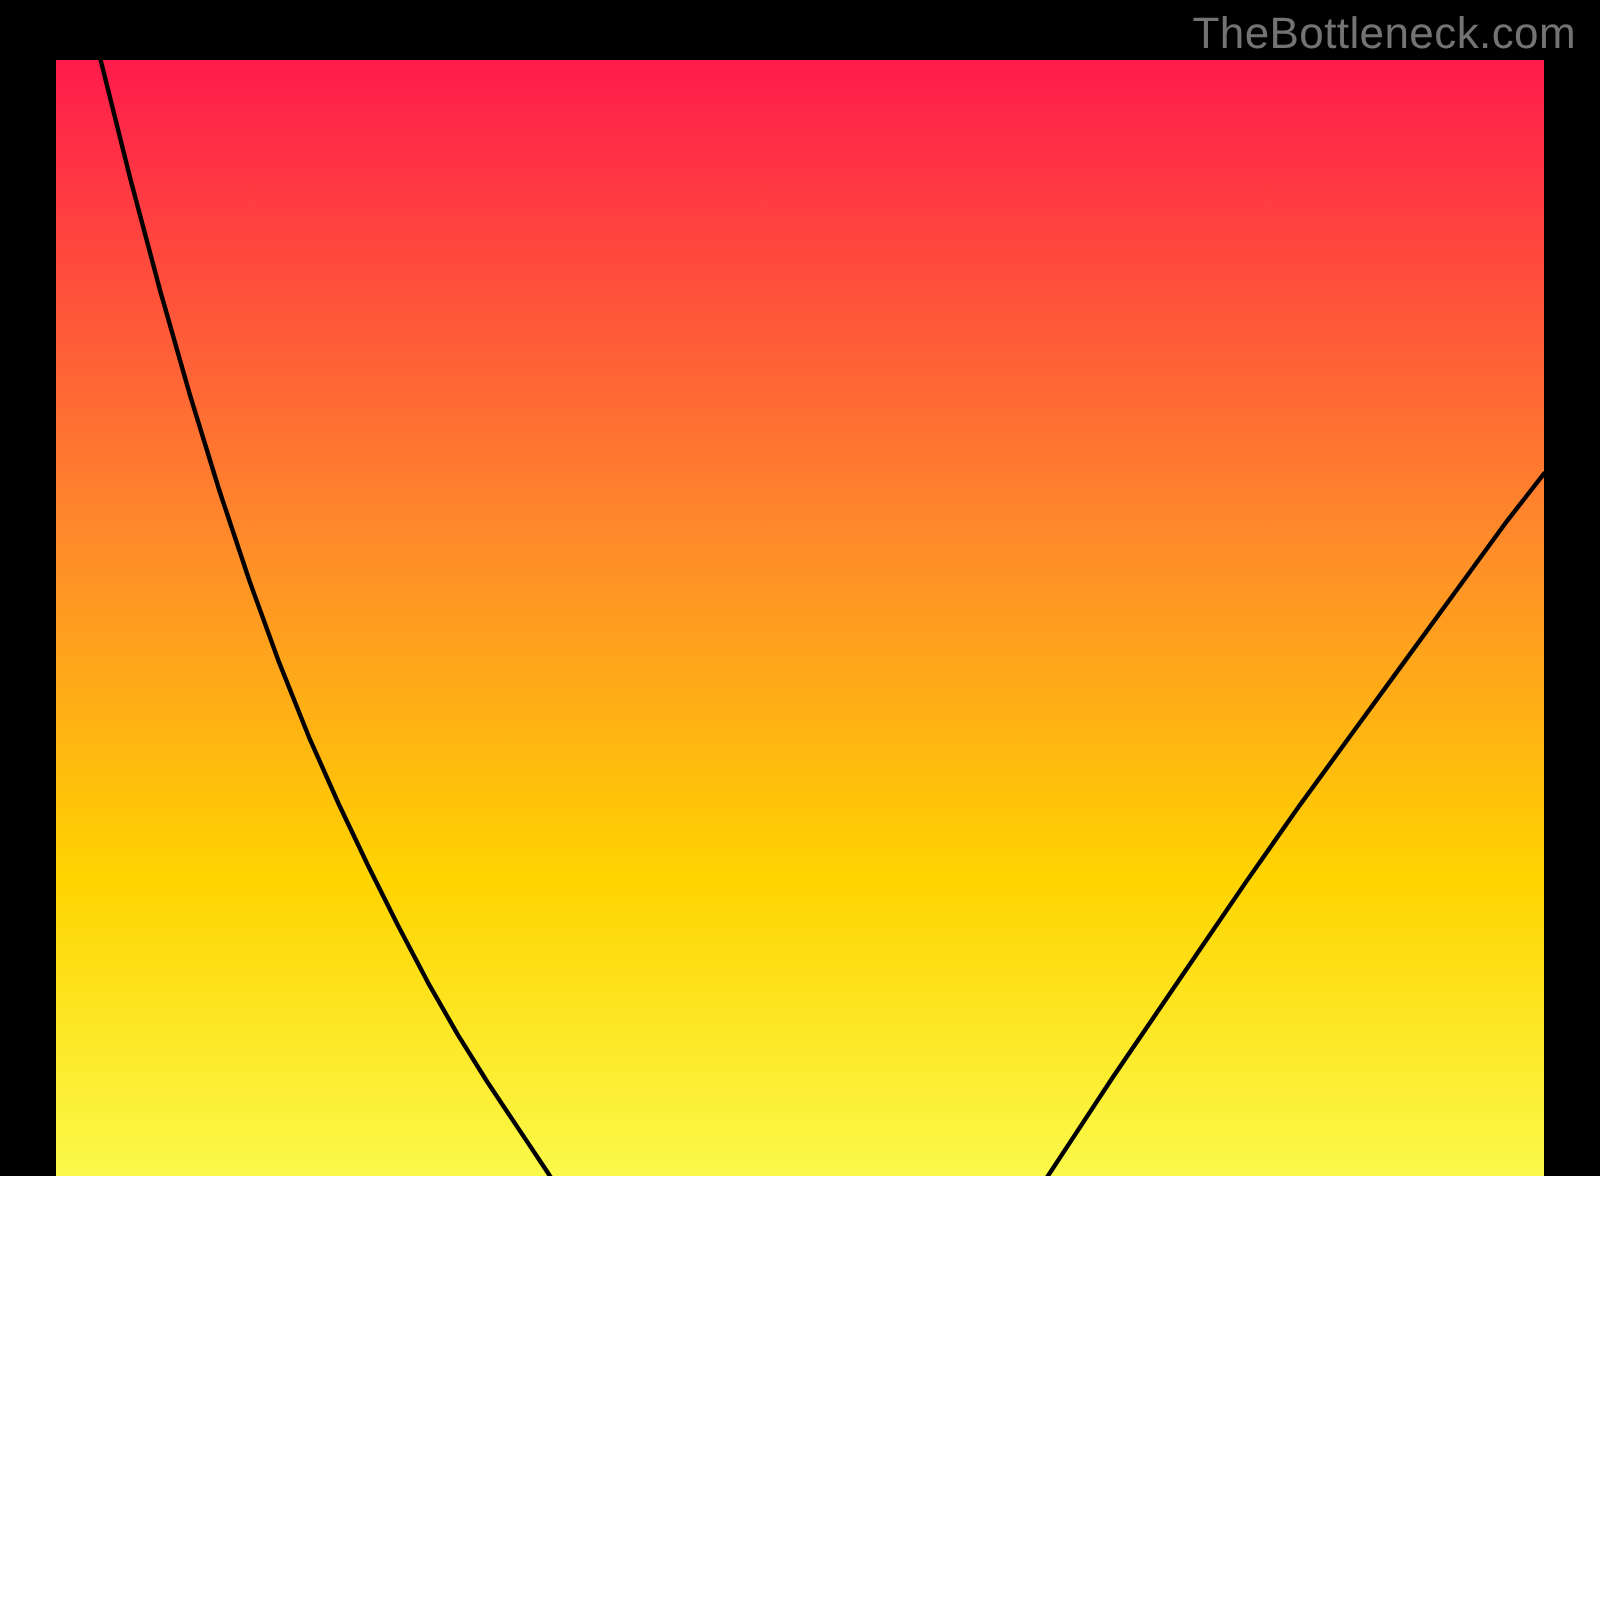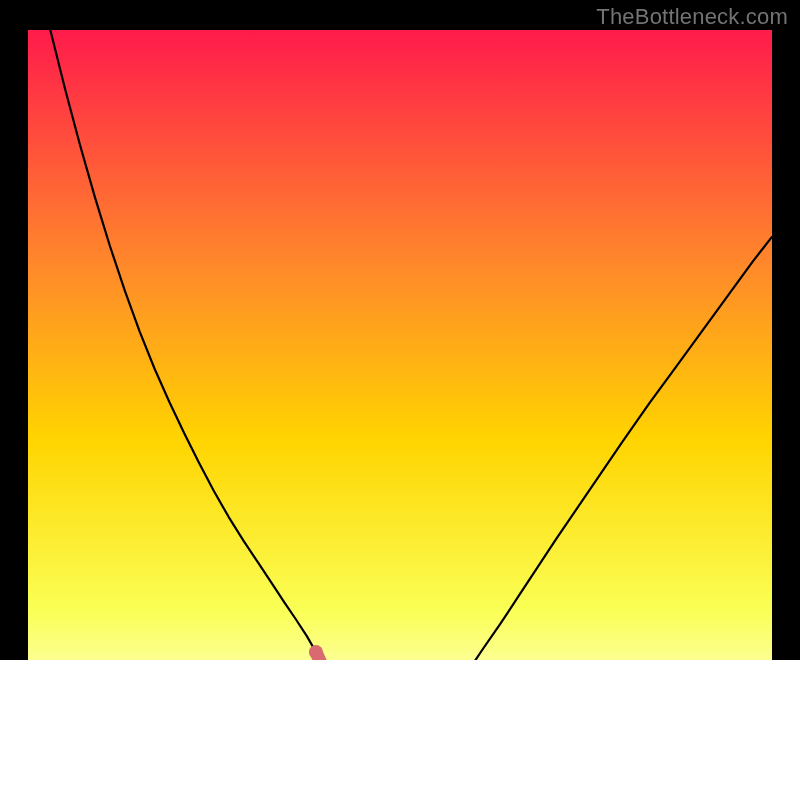--- a/index.html
+++ b/index.html
@@ -4,21 +4,21 @@
 <style>
   body {
     margin: 0;
     padding: 0;
     background: #fff;
     font-family: Arial, Helvetica, sans-serif;
   }
   .stage {
     position: relative;
     width: 800px;
-    height: 660px;
+    height: 588px;
     background: #000;
     overflow: hidden;
   }
   .plot {
     position: absolute;
     box-sizing: border-box;
   }
   .watermark {
     position: absolute;
     top: 4px;

